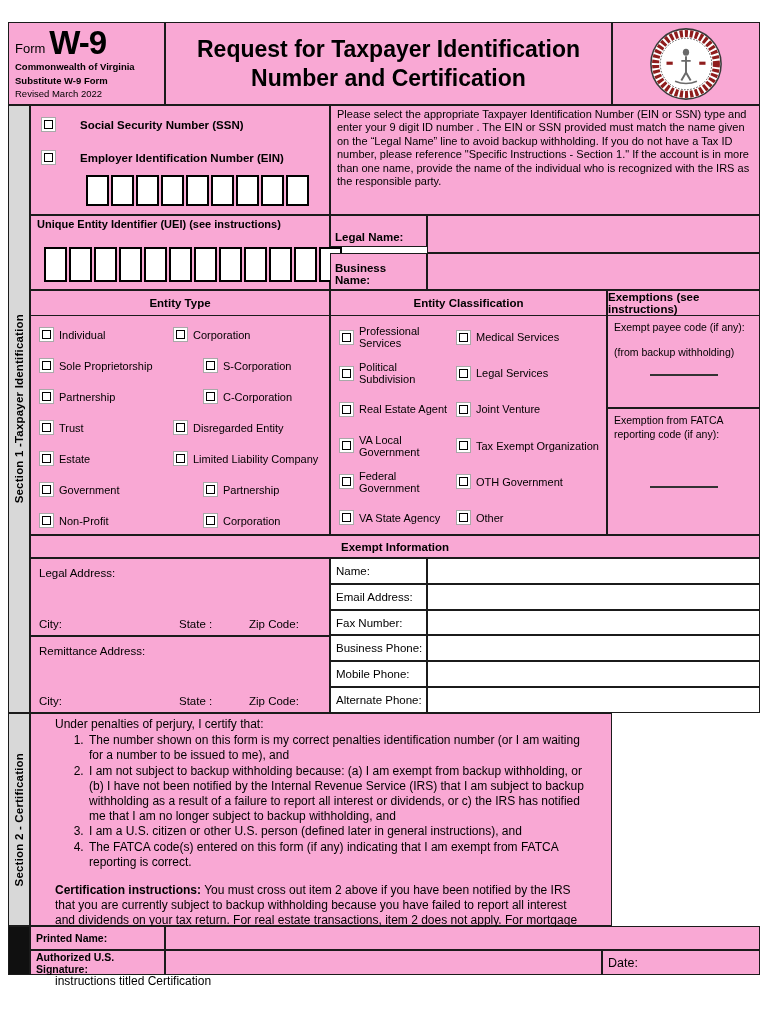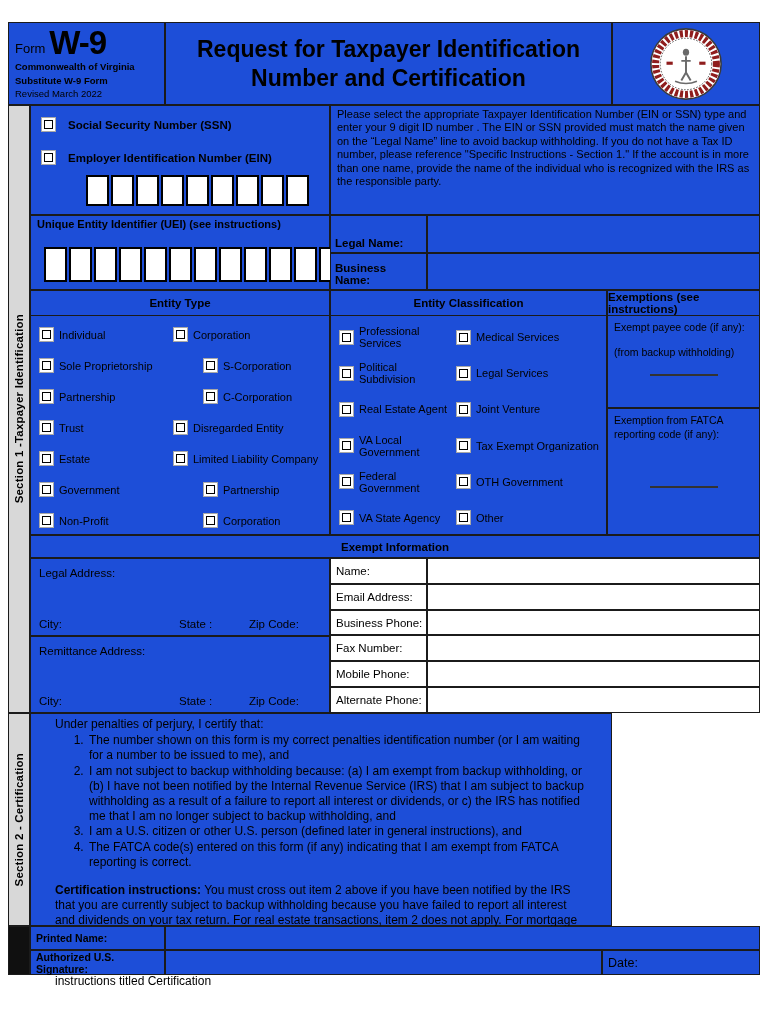--- a/index.html
+++ b/index.html
@@ -1,18 +1,18 @@
 <!DOCTYPE html>
 <html><head>
 <meta charset="utf-8">
 <style>
   html,body{margin:0;padding:0;background:#e9e9e9;}
   .page{position:relative;width:770px;height:1024px;background:#fff;margin:0 auto;
         font-family:"Liberation Sans","DejaVu Sans",sans-serif;color:#000;overflow:hidden;}
-  .cell{position:absolute;box-sizing:border-box;border:1.5px solid #1b1b1b;background:#1d4ed8;}
+  .cell{position:absolute;box-sizing:border-box;border:1.5px solid #1b1b1b;background:#f9a8d4;}
 
   
   #h-left{left:8px;top:22px;width:157px;height:83px;padding:3px 6px;display:flex;flex-direction:column;}
   .formline{display:flex;align-items:flex-end;gap:4px;line-height:1;}
   .form-word{font-size:13px;padding-bottom:4px;}
   .form-number{font-size:33px;font-weight:bold;letter-spacing:-1px;}
   .org{font-size:9.5px;font-weight:bold;line-height:1.25;margin-top:2px;}
   .rev{font-size:9.5px;margin-top:auto;padding-bottom:2px;}
   #h-mid{left:165px;top:22px;width:447px;height:83px;display:flex;flex-direction:column;
          align-items:center;justify-content:center;gap:3px;}
@@ -21,34 +21,34 @@
 
   
   #sb1{left:8px;top:105px;width:22px;height:608px;background:#d8d8d8;display:flex;}
   #sb2{left:8px;top:713px;width:22px;height:213px;background:#d8d8d8;display:flex;}
   #sb3{left:8px;top:926px;width:22px;height:49px;background:#101010;}
   .vlabel{writing-mode:vertical-rl;transform:rotate(180deg);margin:auto;font-weight:bold;
           font-size:11.5px;white-space:nowrap;letter-spacing:.2px;}
 
   
   #tin-left{left:30px;top:105px;width:300px;height:110px;}
-  .tin-opt{position:absolute;left:10px;display:flex;align-items:center;gap:12px;}
+  .tin-opt{position:absolute;left:10px;display:flex;align-items:center;gap:24px;}
   #opt-ssn{top:11px;}
   #opt-ein{top:44px;}
   .opt-label{font-weight:bold;font-size:11.5px;}
   .digit-row{position:absolute;left:55px;top:69px;display:flex;gap:2px;}
   .digit{width:19px;height:27px;border:2px solid #000;background:#fff;}
   #tin-right{left:330px;top:105px;width:430px;height:110px;padding:2px 6px;font-size:11px;line-height:13.4px;}
 
   
   #uei-cell{left:30px;top:215px;width:300px;height:75px;padding:2px 6px;}
   .uei-label{font-weight:bold;font-size:11px;}
   .uei-row{position:absolute;left:13px;top:31px;display:flex;gap:2px;}
   .udigit{width:19px;height:31px;border:2px solid #000;background:#fff;}
-  #legal-label{left:330px;top:215px;width:97px;height:38px;}
+  #legal-label{left:330px;top:215px;width:97px;height:32px;}
   #legal-value{left:427px;top:215px;width:333px;height:38px;}
   #business-label{left:330px;top:253px;width:97px;height:37px;}
   #business-value{left:427px;top:253px;width:333px;height:37px;}
   .lbl-cell{display:flex;align-items:flex-end;padding:3px 4px;font-weight:bold;font-size:11.5px;}
 
   
   #et-col{left:30px;top:290px;width:300px;height:245px;}
   #ec-col{left:330px;top:290px;width:277px;height:245px;}
   #ex-top{left:607px;top:290px;width:153px;height:118px;}
   #ex-bottom{left:607px;top:408px;width:153px;height:127px;padding:4px 6px;font-size:10.5px;line-height:1.35;}
@@ -418,25 +418,25 @@
   <div id="contact-right">
     <div class="c-row">
       <div class="c-label">Name:</div>
       <div class="c-value"></div>
     </div>
     <div class="c-row">
       <div class="c-label">Email Address:</div>
       <div class="c-value"></div>
     </div>
     <div class="c-row">
+      <div class="c-label">Fax Number:</div>
+      <div class="c-value"></div>
+    </div>
+    <div class="c-row">
       <div class="c-label">Business Phone:</div>
-      <div class="c-value"></div>
-    </div>
-    <div class="c-row">
-      <div class="c-label">Fax Number:</div>
       <div class="c-value"></div>
     </div>
     <div class="c-row">
       <div class="c-label">Mobile Phone:</div>
       <div class="c-value"></div>
     </div>
     <div class="c-row">
       <div class="c-label">Alternate Phone:</div>
       <div class="c-value"></div>
     </div>

